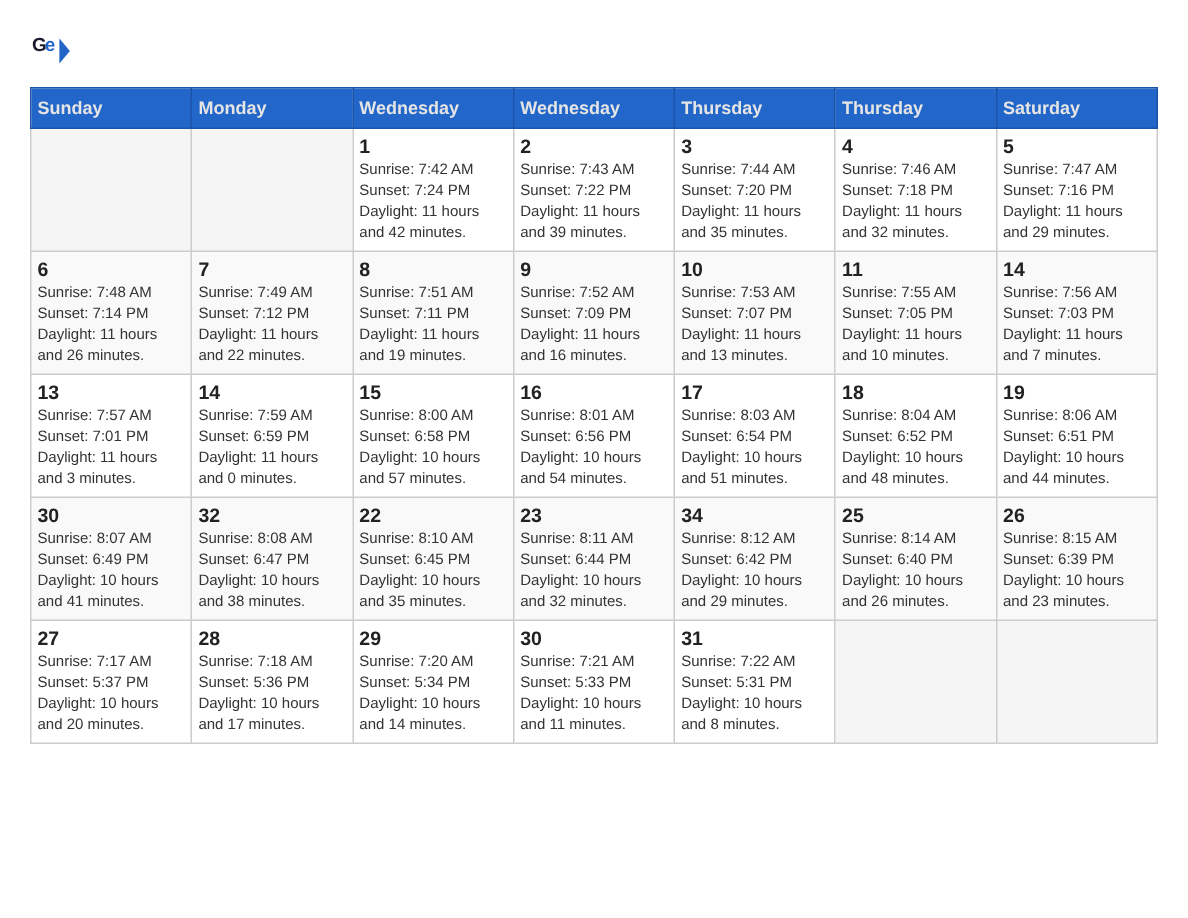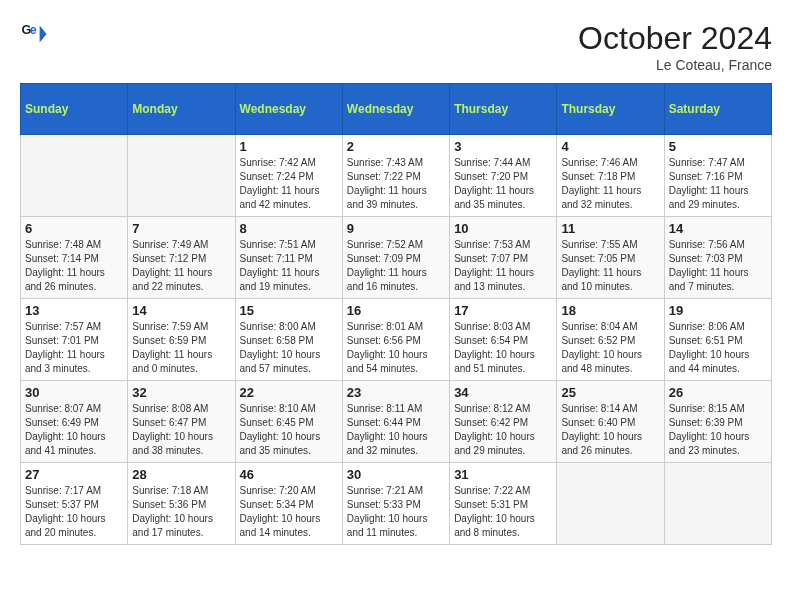--- a/index.html
+++ b/index.html
@@ -46,22 +46,22 @@
       font-size: 14px;
       color: #444;
     }
     table {
       width: 100%;
       border-collapse: collapse;
       font-size: 11px;
     }
     thead th {
       background: #2166c8;
-      color: #bef264;
-      padding: 18px 4px;
+      color: #e5e5e5;
+      padding: 6px 4px;
       text-align: left;
       font-size: 12px;
       font-weight: bold;
       border: 1px solid #1a55aa;
     }
     td {
       border: 1px solid #ccc;
       vertical-align: top;
       padding: 4px;
       width: 14.28%;
@@ -93,24 +93,20 @@
 <body>
 
 <div class="header">
   <div class="logo">
     <svg class="logo-icon" viewBox="0 0 40 40">
       <text x="2" y="20" font-size="18" font-weight="bold" fill="#1a1a2e">G</text>
       <text x="14" y="20" font-size="18" font-weight="bold" fill="#2166c8">e</text>
 
       <polygon points="28,8 38,20 28,32" fill="#2166c8"></polygon>
     </svg>
-  </div>
-  <div class="title-block">
-    <div class="month-title">October 2024</div>
-    <div class="location">Le Coteau, France</div>
   </div>
 </div>
 
 <table>
   <thead>
     <tr>
     <th>Sunday</th>
         <th>Monday</th>
         <th>Wednesday</th>
         <th>Wednesday</th>
@@ -237,21 +233,21 @@
       <tr>
         <td>
           <div class="day-num">27</div>
           <div class="day-info">Sunrise: 7:17 AM<br>Sunset: 5:37 PM<br>Daylight: 10 hours and 20 minutes.</div>
         </td>
         <td>
           <div class="day-num">28</div>
           <div class="day-info">Sunrise: 7:18 AM<br>Sunset: 5:36 PM<br>Daylight: 10 hours and 17 minutes.</div>
         </td>
         <td>
-          <div class="day-num">46</div>
+          <div class="day-num">29</div>
           <div class="day-info">Sunrise: 7:20 AM<br>Sunset: 5:34 PM<br>Daylight: 10 hours and 14 minutes.</div>
         </td>
         <td>
           <div class="day-num">30</div>
           <div class="day-info">Sunrise: 7:21 AM<br>Sunset: 5:33 PM<br>Daylight: 10 hours and 11 minutes.</div>
         </td>
         <td>
           <div class="day-num">31</div>
           <div class="day-info">Sunrise: 7:22 AM<br>Sunset: 5:31 PM<br>Daylight: 10 hours and 8 minutes.</div>
         </td>

